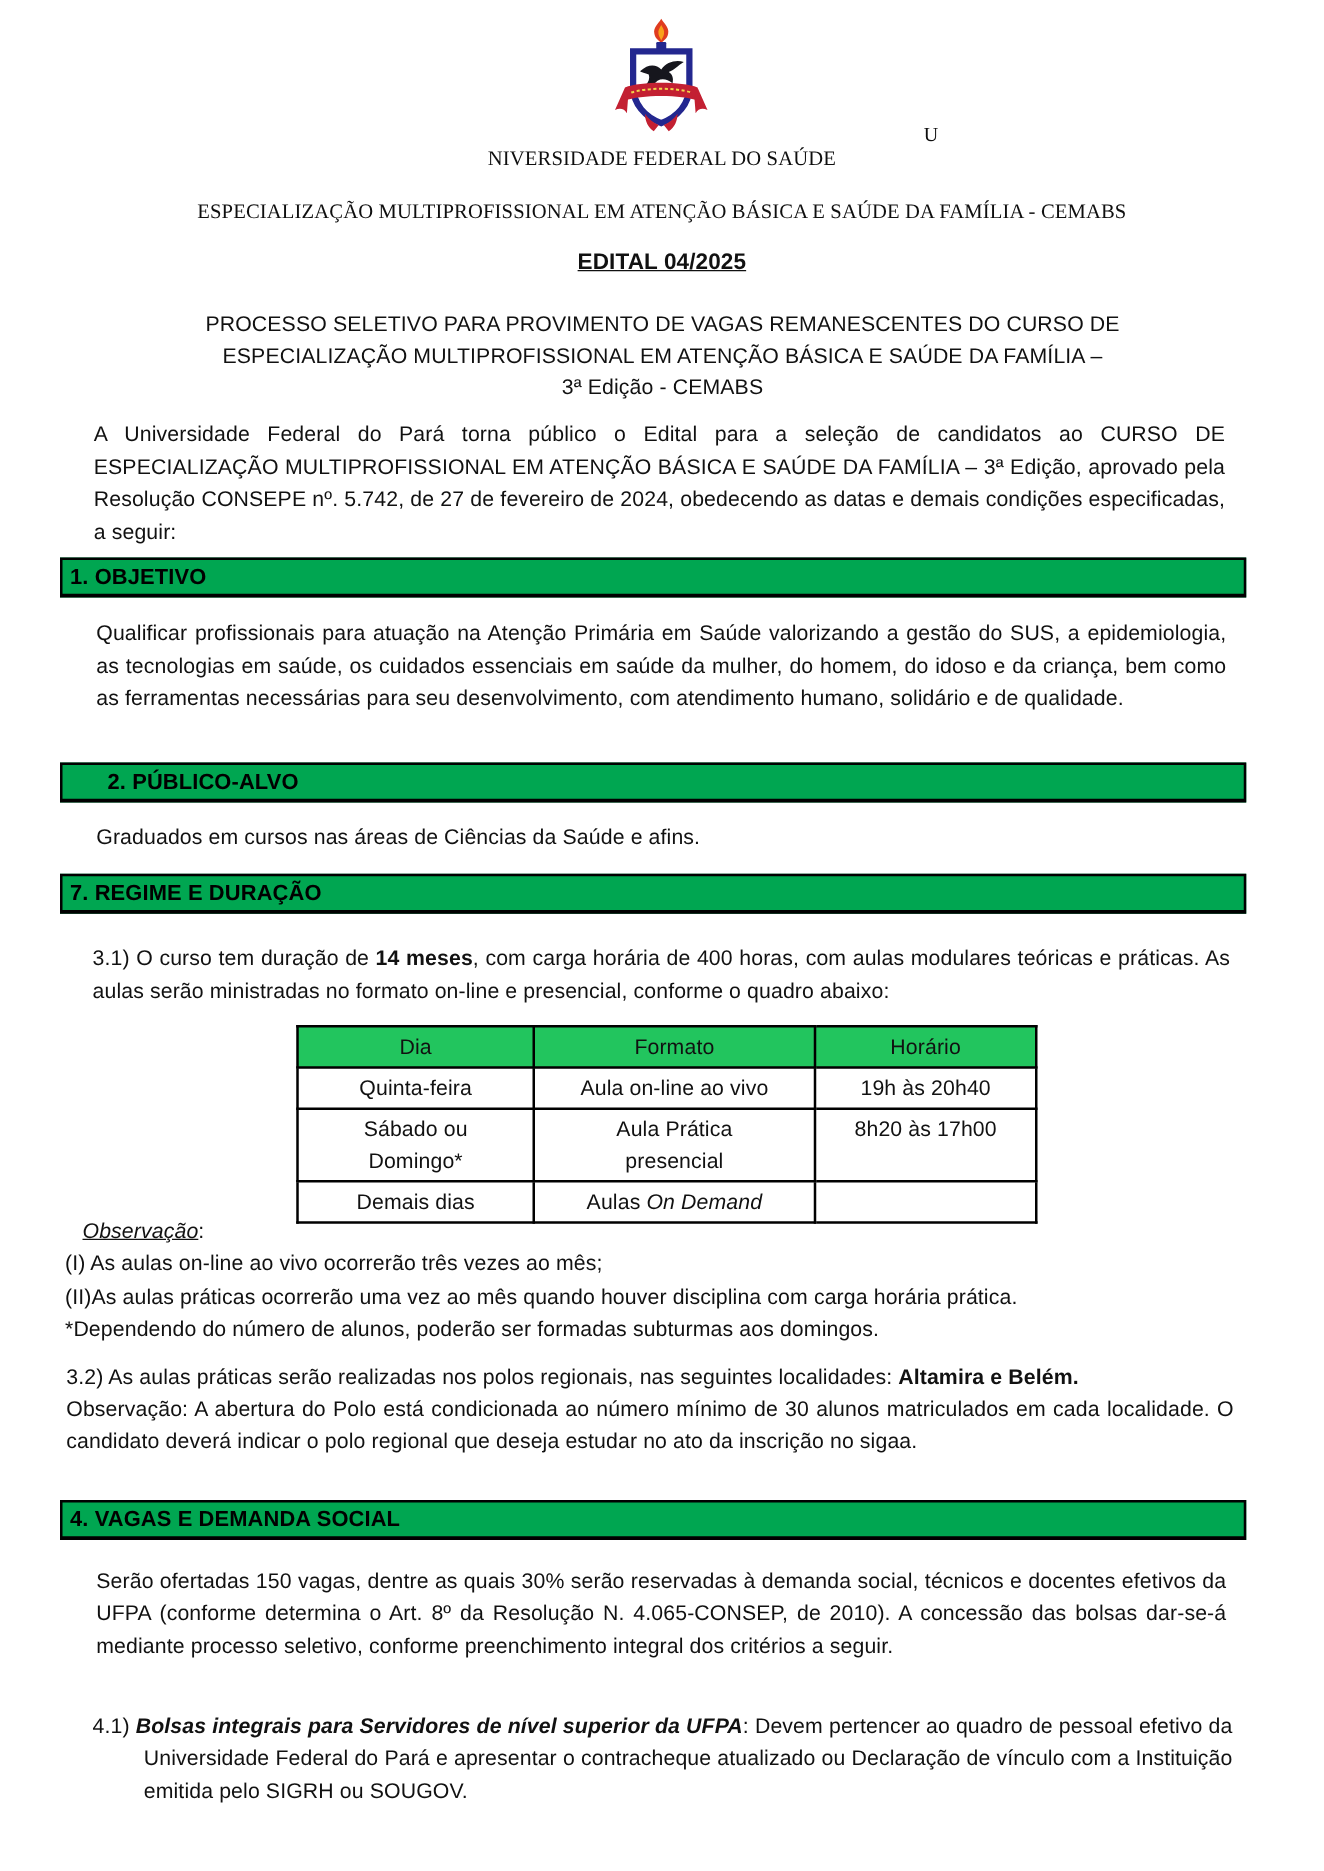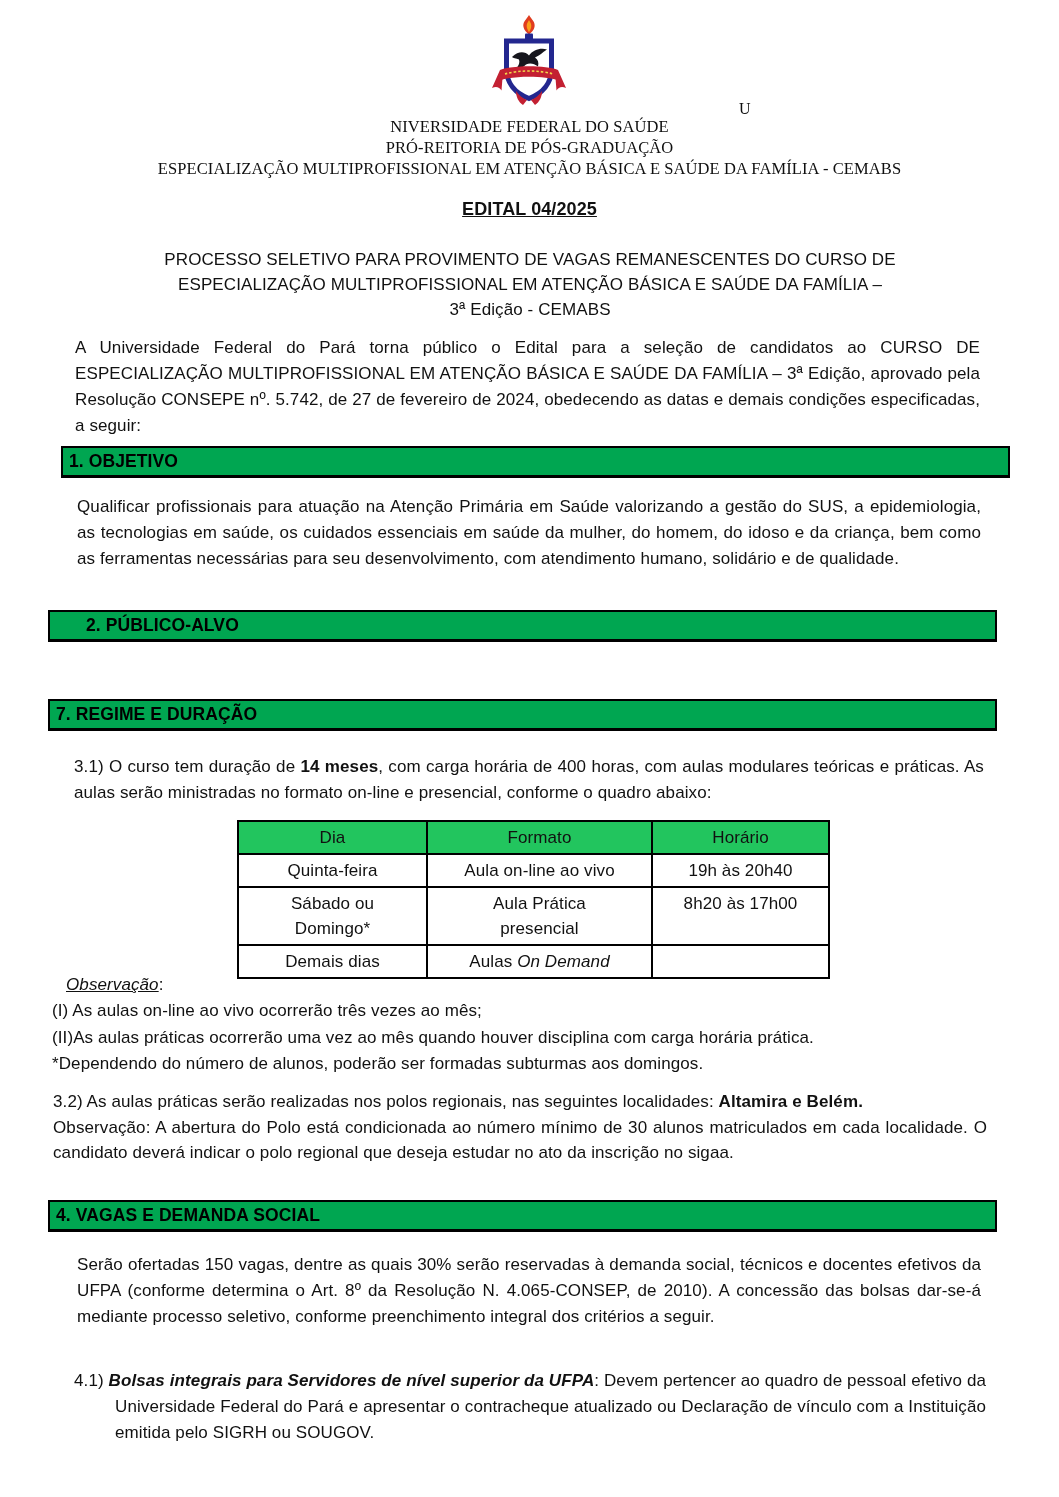--- a/index.html
+++ b/index.html
@@ -53,40 +53,40 @@
       <path d="M19 60 C32 56 54 56 67 60" stroke="#F2D64B" stroke-width="1.6" stroke-dasharray="2.5 2" fill="none"></path>
       <path d="M14 56 L6 74 C10 72 13.5 73 15.5 76.5 L16.5 64 Z" fill="#C32032"></path>
       <path d="M72 56 L80 74 C76 72 72.5 73 70.5 76.5 L69.5 64 Z" fill="#C32032"></path>
       <path d="M30 77 C33 81.5 36.5 84 41 86 L37 91 C32.5 88 30 83 30 77 Z" fill="#C32032"></path>
       <path d="M56 77 C53 81.5 49.5 84 45 86 L49 91 C53.5 88 56 83 56 77 Z" fill="#C32032"></path>
     </svg>
   </div>
 
   <div class="abs serif dropcap" style="left:739px; top:100px;">U</div>
   <div class="abs serif hline center" style="top:117px;">NIVERSIDADE FEDERAL DO SAÚDE</div>
-  <div class="abs serif hline center" style="top:138px;">PRÓ-REITORIA DE PÓS-GRADUAÇÃO</div>
   <div class="abs serif hline center" style="top:159px;">ESPECIALIZAÇÃO MULTIPROFISSIONAL EM ATENÇÃO BÁSICA E SAÚDE DA FAMÍLIA - CEMABS</div>
   <div class="abs edital center" style="top:199px;">EDITAL 04/2025</div>
 
   <div class="abs titleblock" style="left:70px; top:247px; width:920px;">
     <div>PROCESSO SELETIVO PARA PROVIMENTO DE VAGAS REMANESCENTES DO CURSO DE</div>
     <div>ESPECIALIZAÇÃO MULTIPROFISSIONAL EM ATENÇÃO BÁSICA E SAÚDE DA FAMÍLIA –</div>
     <div>3ª Edição - CEMABS</div>
   </div>
 
   <div class="abs para" style="left:75px; top:335px; width:905px;">A Universidade Federal do Pará torna público o Edital para a seleção de candidatos ao CURSO DE ESPECIALIZAÇÃO MULTIPROFISSIONAL EM ATENÇÃO BÁSICA E SAÚDE DA FAMÍLIA – 3ª Edição, aprovado pela Resolução CONSEPE nº. 5.742, de 27 de fevereiro de 2024, obedecendo as datas e demais condições especificadas, a seguir:</div>
 
-  <div class="abs bar" style="top:446px;margin-left:13px;">
+  <div class="abs bar" style="top:446px;">
     <span>1. OBJETIVO</span>
   </div>
   <div class="abs para" style="left:77px; top:494px; width:904px;">Qualificar profissionais para atuação na Atenção Primária em Saúde valorizando a gestão do SUS, a epidemiologia, as tecnologias em saúde, os cuidados essenciais em saúde da mulher, do homem, do idoso e da criança, bem como as ferramentas necessárias para seu desenvolvimento, com atendimento humano, solidário e de qualidade.</div>
 
   <div class="abs bar indent" style="top:610px;">
     <span>2. PÚBLICO-ALVO</span>
   </div>
+  <div class="abs para" style="left:77px; top:657px; width:904px; text-align:left;">Graduados em cursos nas áreas de Ciências da Saúde e afins.</div>
 
   <div class="abs bar" style="top:699px;">
     <span>7. REGIME E DURAÇÃO</span>
   </div>
 
   <div class="abs para" style="left:74px; top:754px; width:910px;">
     <span>3.1) O curso tem duração de </span><b>14 meses</b><span>, com carga horária de 400 horas, com aulas modulares teóricas e práticas. As aulas serão ministradas no formato on-line e presencial, conforme o quadro abaixo:</span>
   </div>
 
   <table class="sched abs" style="left:237px; top:820px;">

